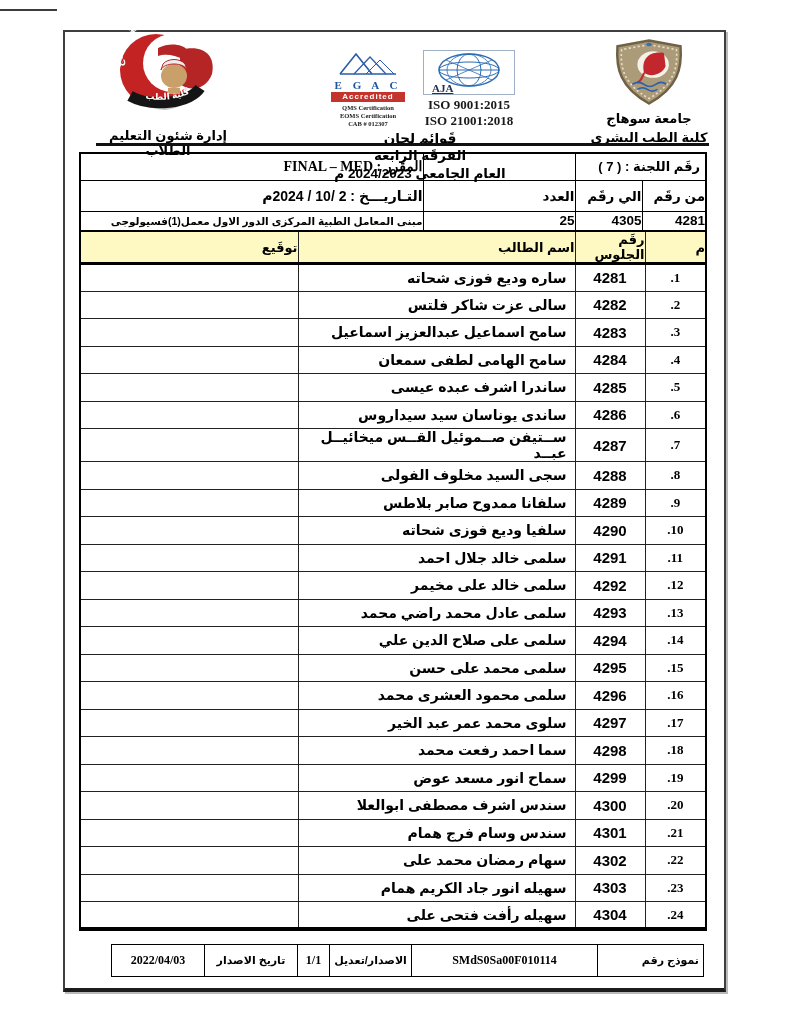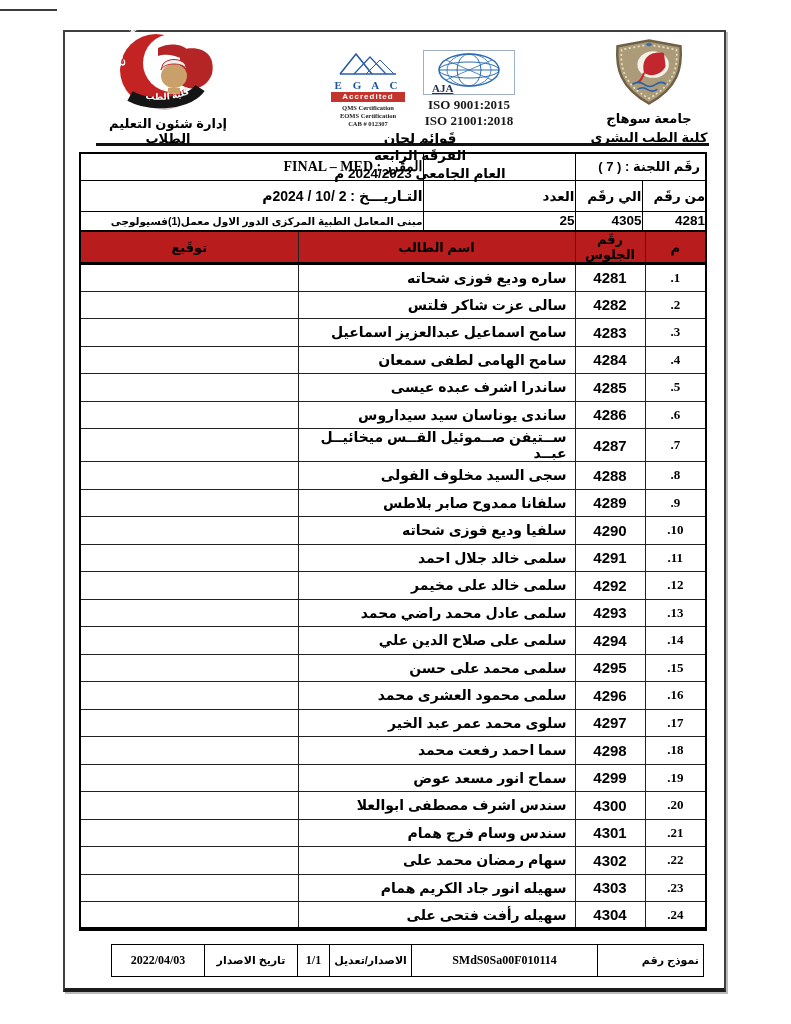--- a/index.html
+++ b/index.html
@@ -31,21 +31,21 @@
                             font-weight:bold; font-size:6.5px; line-height:1.25; color:#1a1a1a; }
   .aja { width:92px; }
   .aja-box { border:1px solid #9fb0c6; padding:1px 2px 0 2px; background:#fff; }
   .aja-name { font-family:"Liberation Serif","DejaVu Serif",serif; font-weight:bold;
               font-size:11px; color:#24314f; line-height:1; margin-top:-9px; text-align:left;
               padding-left:6px; text-decoration:underline; }
   .aja-lines { margin-top:2px; font-size:13px; }
   #hdr-titles { direction:rtl; font-weight:bold; font-size:13.5px; line-height:1.3; }
 
   #hdr-left { left:88px; top:30px; width:160px; text-align:center; }
-  #hdr-left .dept-text { font-weight:bold; font-size:13px; direction:rtl; margin-top:2px; }
+  #hdr-left .dept-text { font-weight:bold; font-size:13px; direction:rtl; margin-top:14px; }
 
   #hdr-rule { left:96px; top:143px; width:613px; height:3px; background:#111; }
 
   
   table { border-collapse:collapse; table-layout:fixed; }
   #info-table { left:79px; top:152px; width:626px; direction:rtl;
                 border:2px solid #000; }
   #info-table td { border:1px solid #000; font-weight:bold; text-align:right;
                    vertical-align:middle; overflow:hidden; white-space:nowrap; }
   #info-table .r1 td { height:27px; font-size:13px; }
@@ -53,22 +53,22 @@
   #info-table .r3 td { height:20px; font-size:13.5px; }
   #info-table td.committee { text-align:right; padding-right:5px;margin-top:36px; }
   #info-table td.course { font-family:"Liberation Serif","DejaVu Serif",serif; font-size:14px; }
   #info-table td.date-cell { font-size:14px; }
   #info-table td.location-cell { font-size:10.5px;padding-left:21px; }
 
   
   #main-table { left:79px; top:230px; width:626px; direction:rtl;
                 border:2.5px solid #000; border-bottom:4px solid #000; }
   #main-table td, #main-table th { border:1px solid #222; vertical-align:middle; overflow:hidden; }
-  #main-table thead th { background:#b91c1c; height:27px; font-weight:bold; font-size:13px;
-                         text-align:center; border-bottom:3px solid #000; }
+  #main-table thead th { background:#fef9c3; height:27px; font-weight:bold; font-size:13px;
+                         text-align:right; border-bottom:3px solid #000; }
   #main-table tbody tr { height:27.5px; }
   .c-serial { text-align:center; font-family:"Liberation Serif","DejaVu Serif",serif;
               font-weight:bold; font-size:13px; direction:rtl; }
   .c-seat   { text-align:center; font-weight:bold; font-size:15px; direction:ltr; }
   .c-name   { text-align:right; padding-right:8px; font-weight:bold; font-size:14px; direction:rtl; }
   .c-sig    { background:#fff; }
 
   
   #footer-table { left:111px; top:944px; width:592px; direction:rtl; border:1.5px solid #000; }
   #footer-table td { border:1px solid #000; height:32px; font-weight:bold; font-size:11px;

